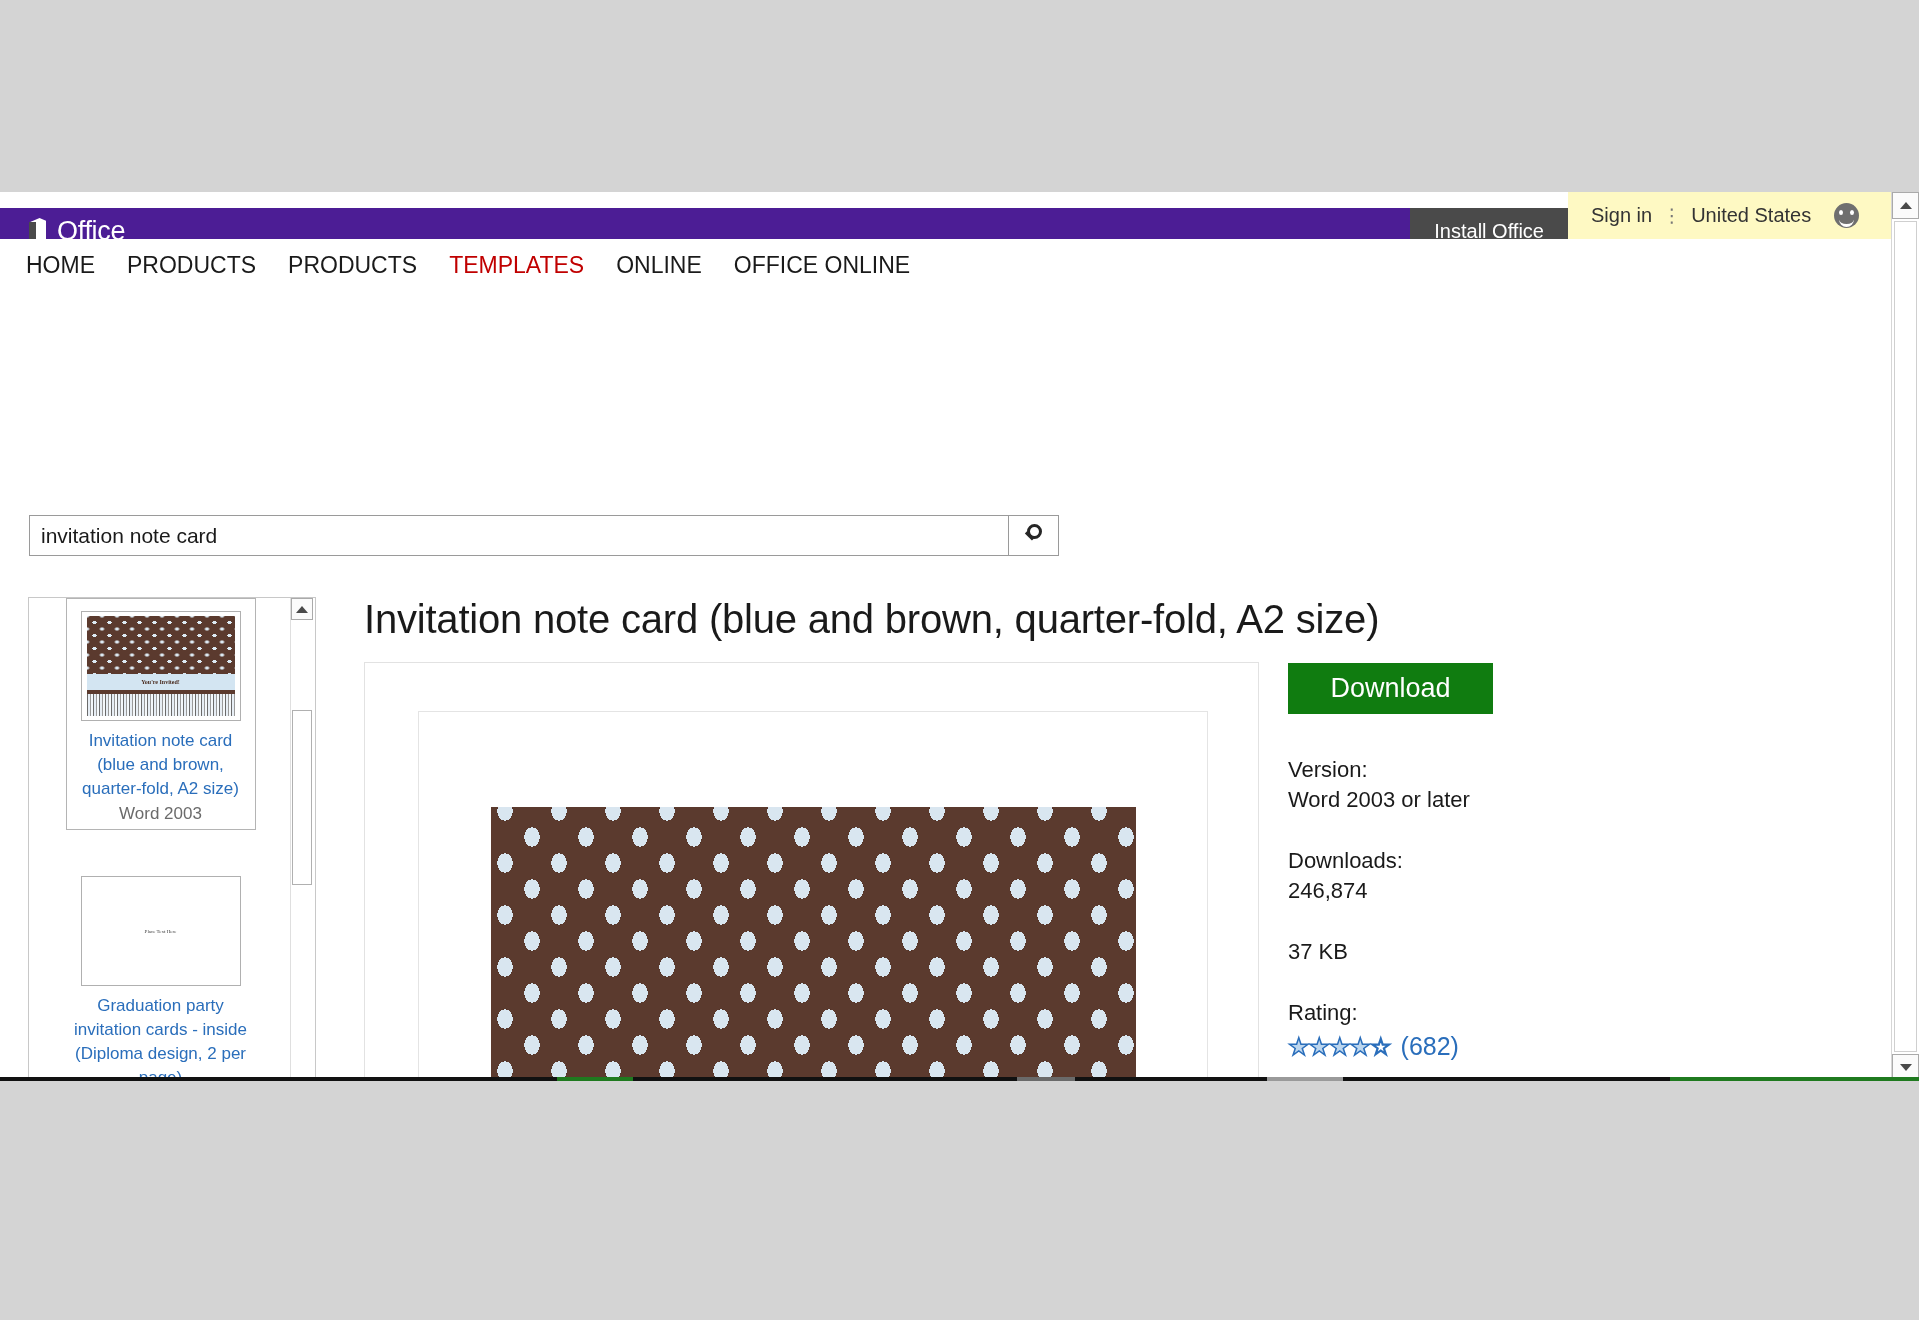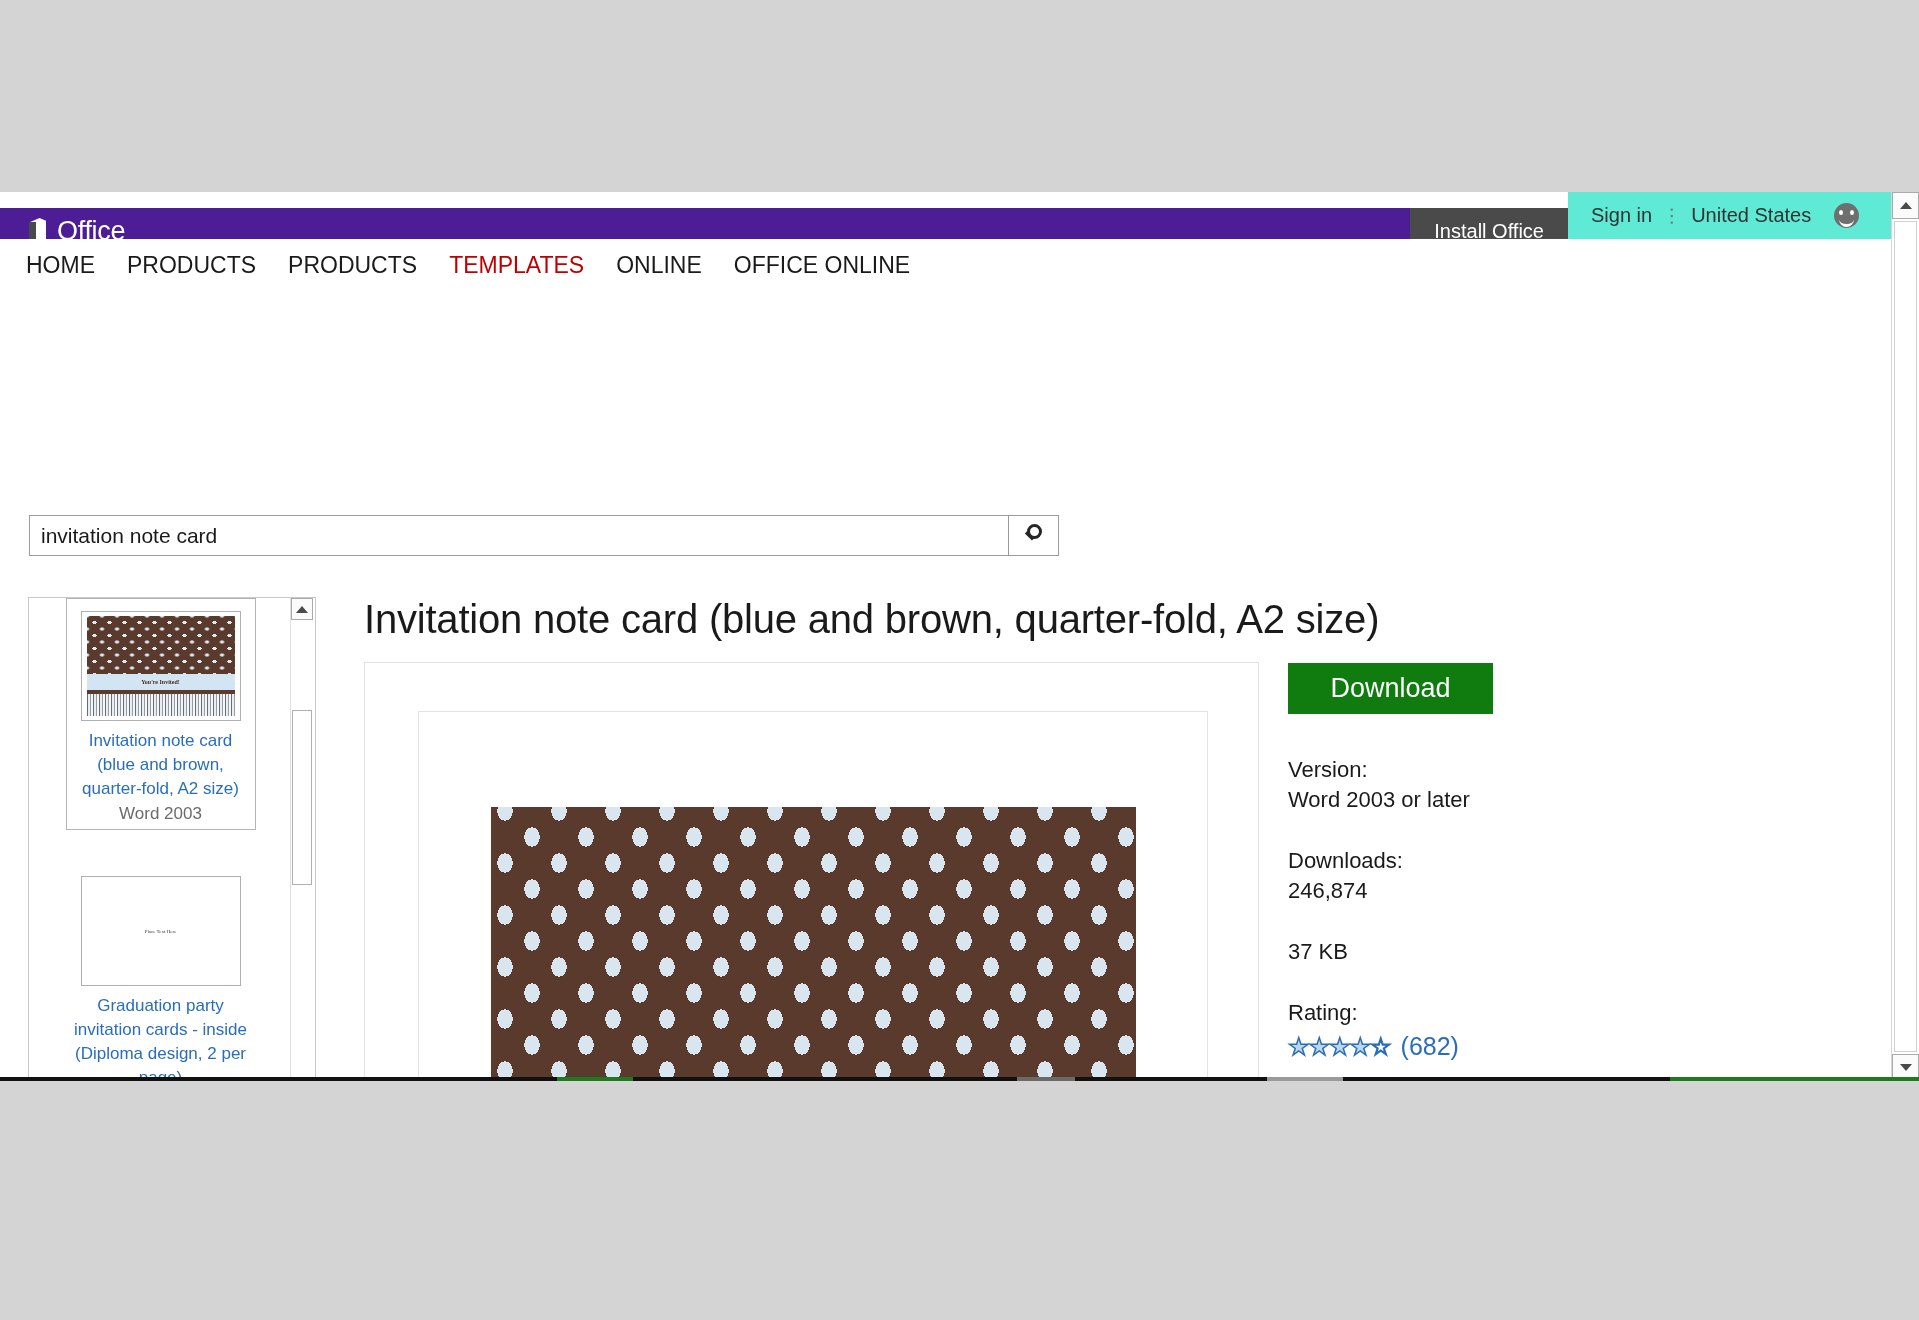--- a/index.html
+++ b/index.html
@@ -63,21 +63,21 @@
     padding: 0 24px;
     color: #ffffff;
     font-size: 20px;
     background: #4a4a4a;
     cursor: pointer;
   }
   
   .top-right-strip {
     position: absolute; left: 1568px; top: 0;
     width: 351px; height: 47px;
-    background: #5eead4;
+    background: #fef9c3;
     display: flex; align-items: center;
     border-bottom: 1px solid #dcdcdc;
   }
   .signin-link {
     color: #333333; font-size: 20px;
     margin-left: 23px; cursor: pointer;
   }
   .dot-sep {
     color: #777777; font-size: 19px;
     margin: 0 10px; letter-spacing: 0;

